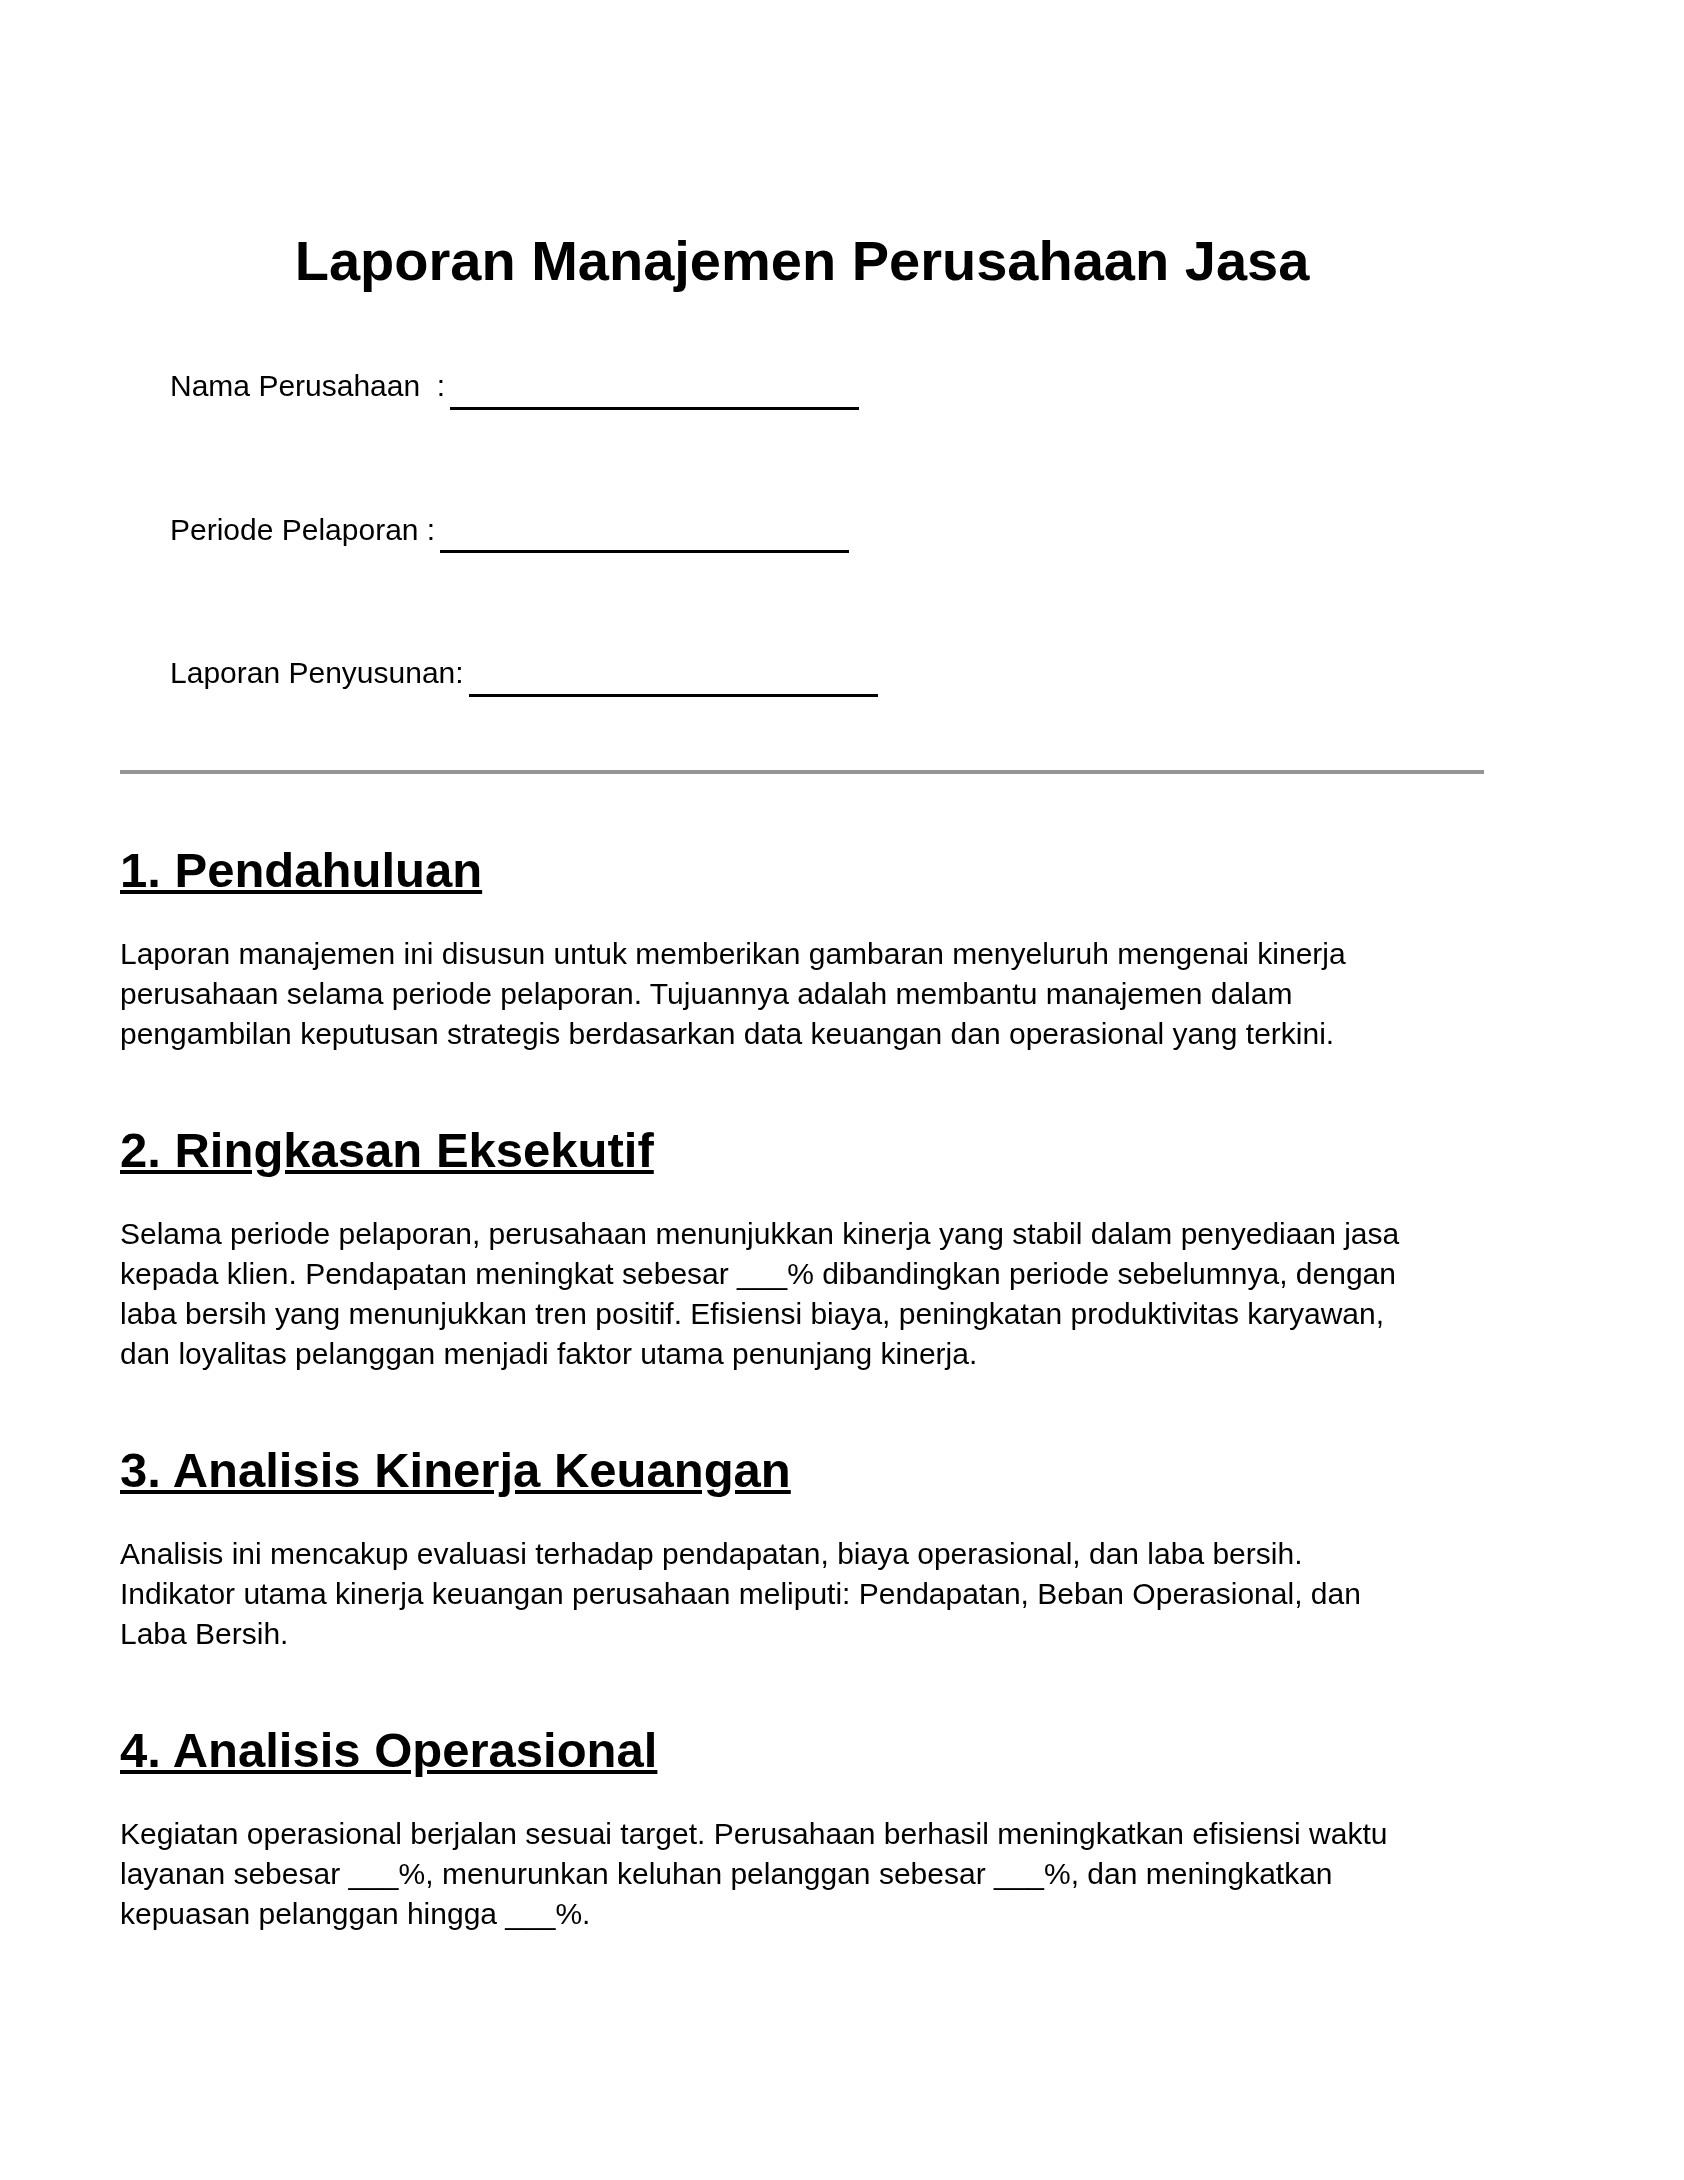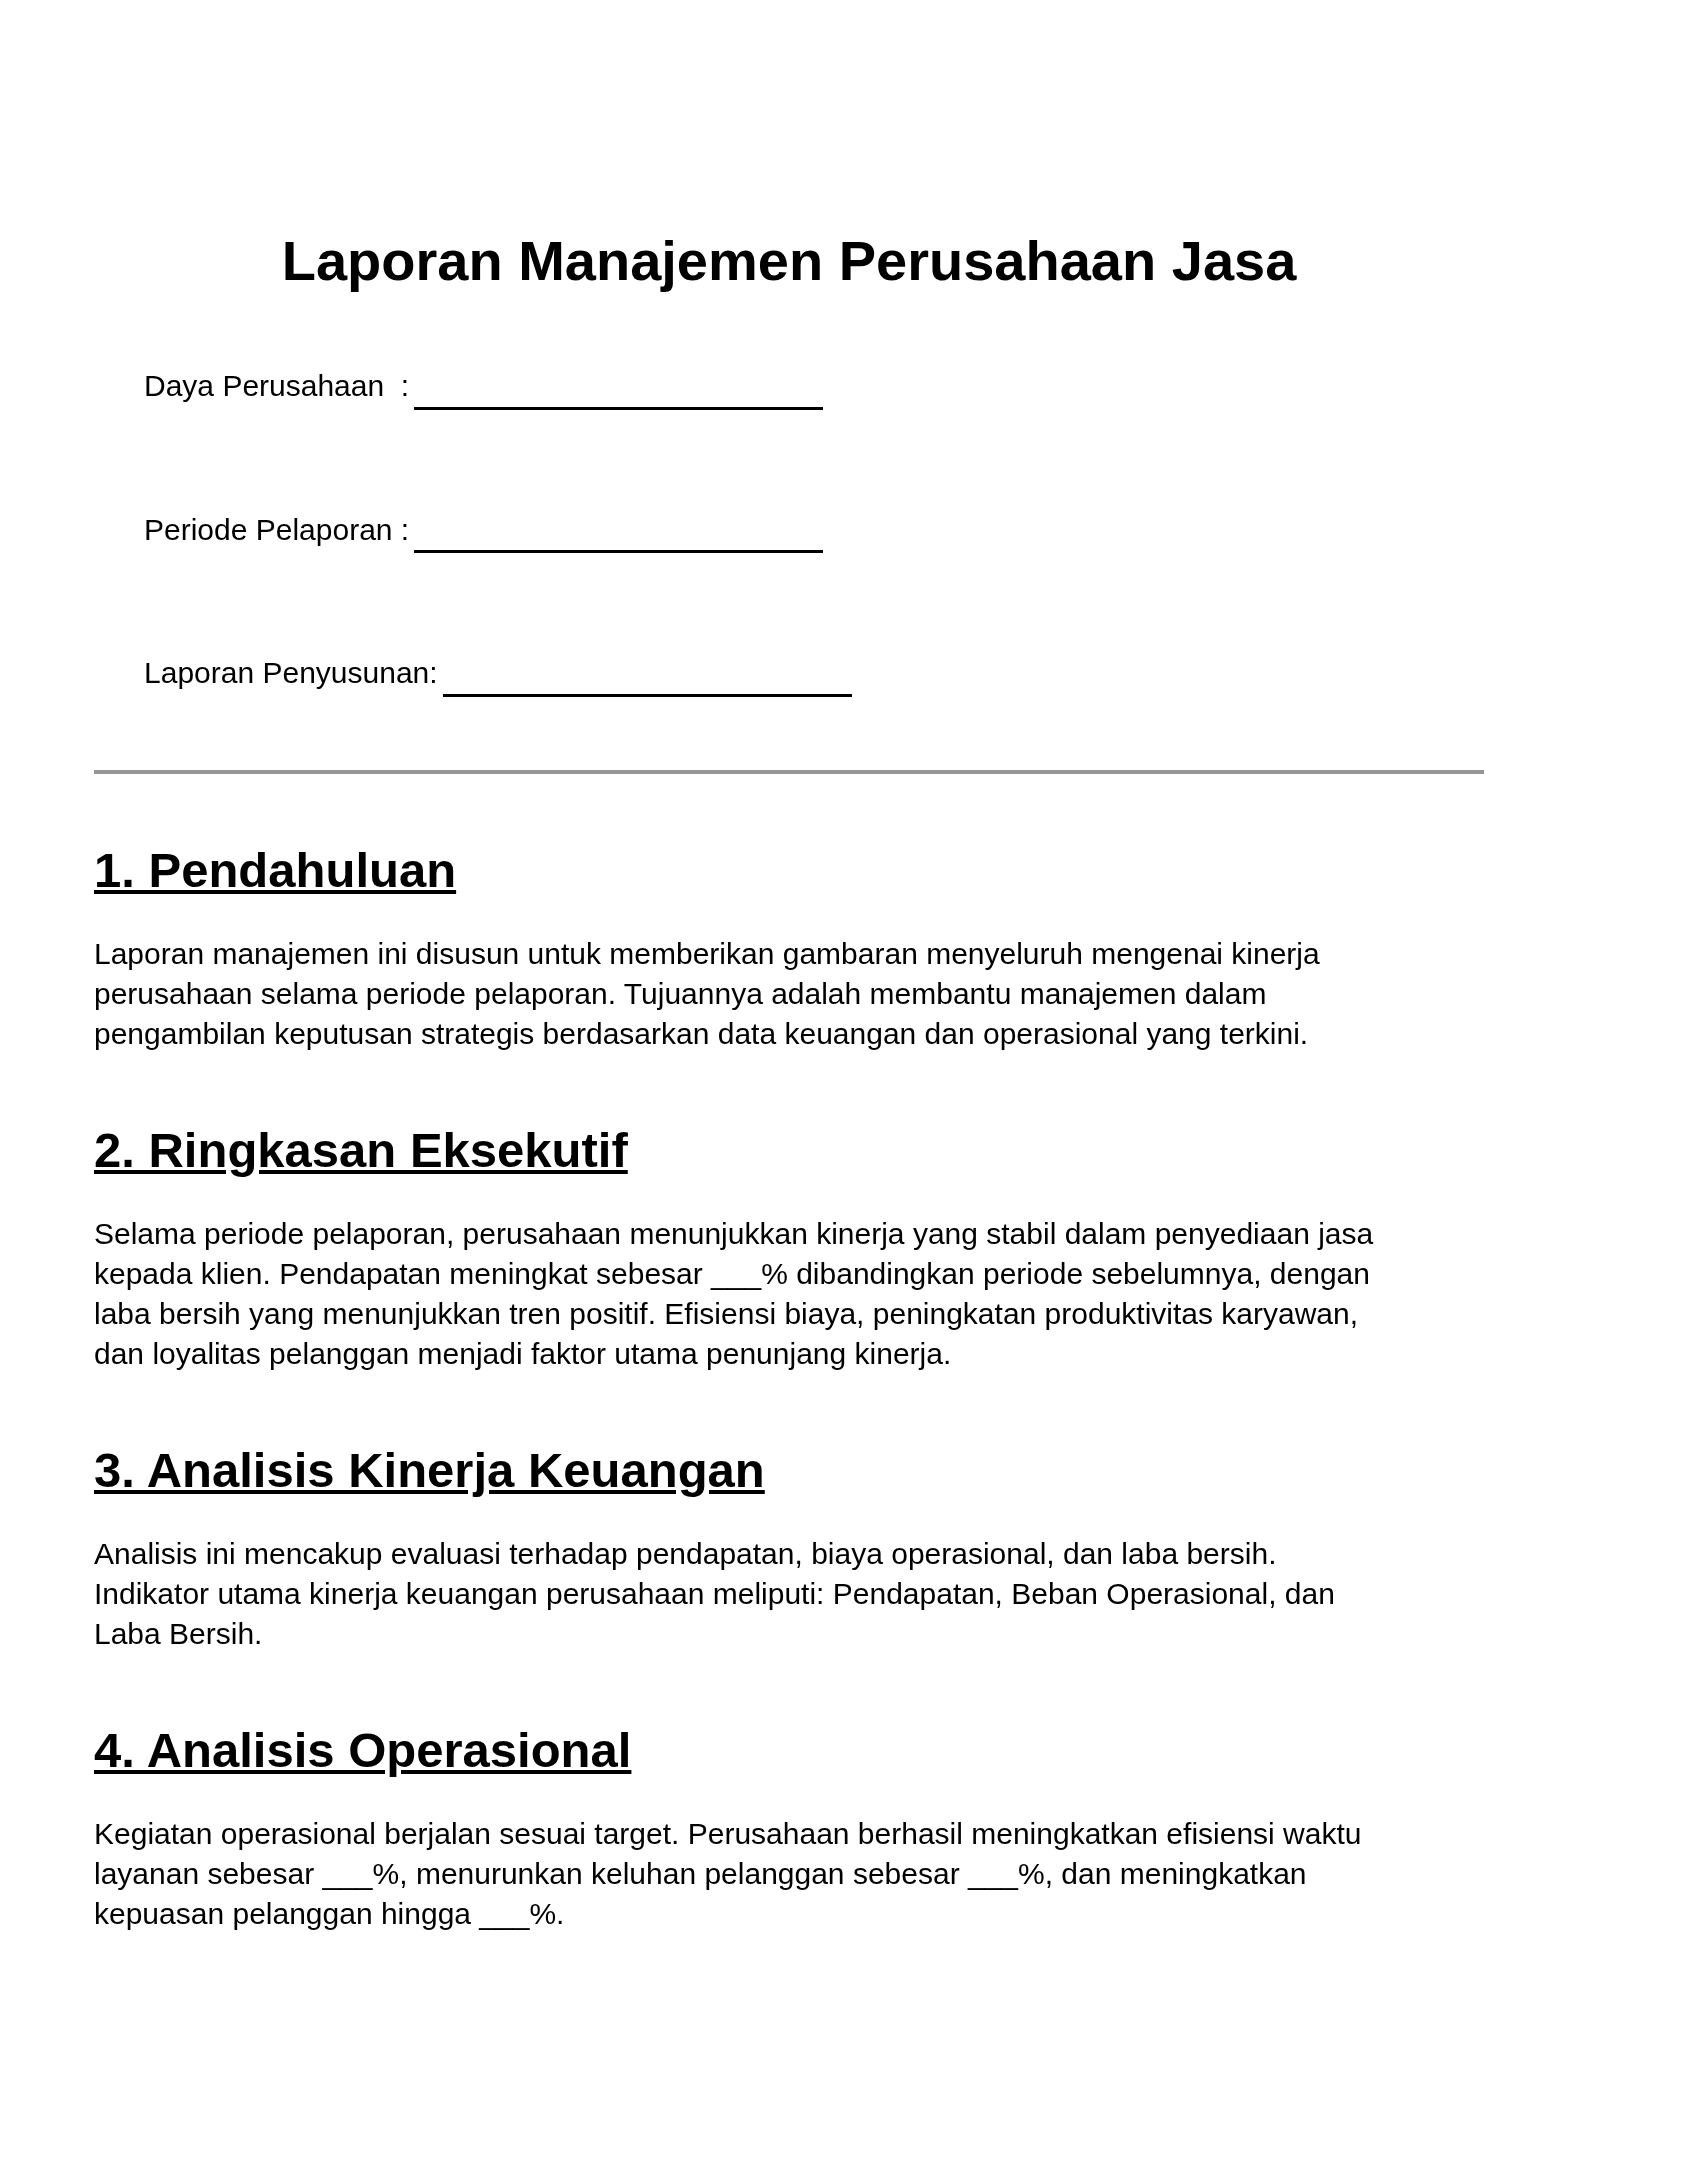--- a/index.html
+++ b/index.html
@@ -5,21 +5,21 @@
   html, body {
     margin: 0;
     padding: 0;
     background: #ffffff;
   }
   .page {
     position: relative;
     width: 1685px;
     height: 1931px;
     box-sizing: border-box;
-    padding: 233px 201px 0 94px;
+    padding: 233px 201px 0 120px;
     background: #ffffff;
     color: #000000;
     font-family: "Liberation Sans", "DejaVu Sans", sans-serif;
     overflow: hidden;
   }
   .title {
     font-size: 56px;
     line-height: 56px;
     font-weight: bold;
     text-align: center;
@@ -65,21 +65,21 @@
 </style>
 </head>
 <body>
 
 <div class="page">
 
   <h1 class="title">Laporan Manajemen Perusahaan Jasa</h1>
 
   <div class="fields">
     <div class="field-row">
-      <span>Daya Perusahaan  :</span><span class="blank-line"></span>
+      <span>Nama Perusahaan  :</span><span class="blank-line"></span>
     </div>
     <div class="field-row">
       <span>Periode Pelaporan :</span><span class="blank-line"></span>
     </div>
     <div class="field-row">
       <span>Laporan Penyusunan:</span><span class="blank-line"></span>
     </div>
   </div>
 
   <hr class="divider">

